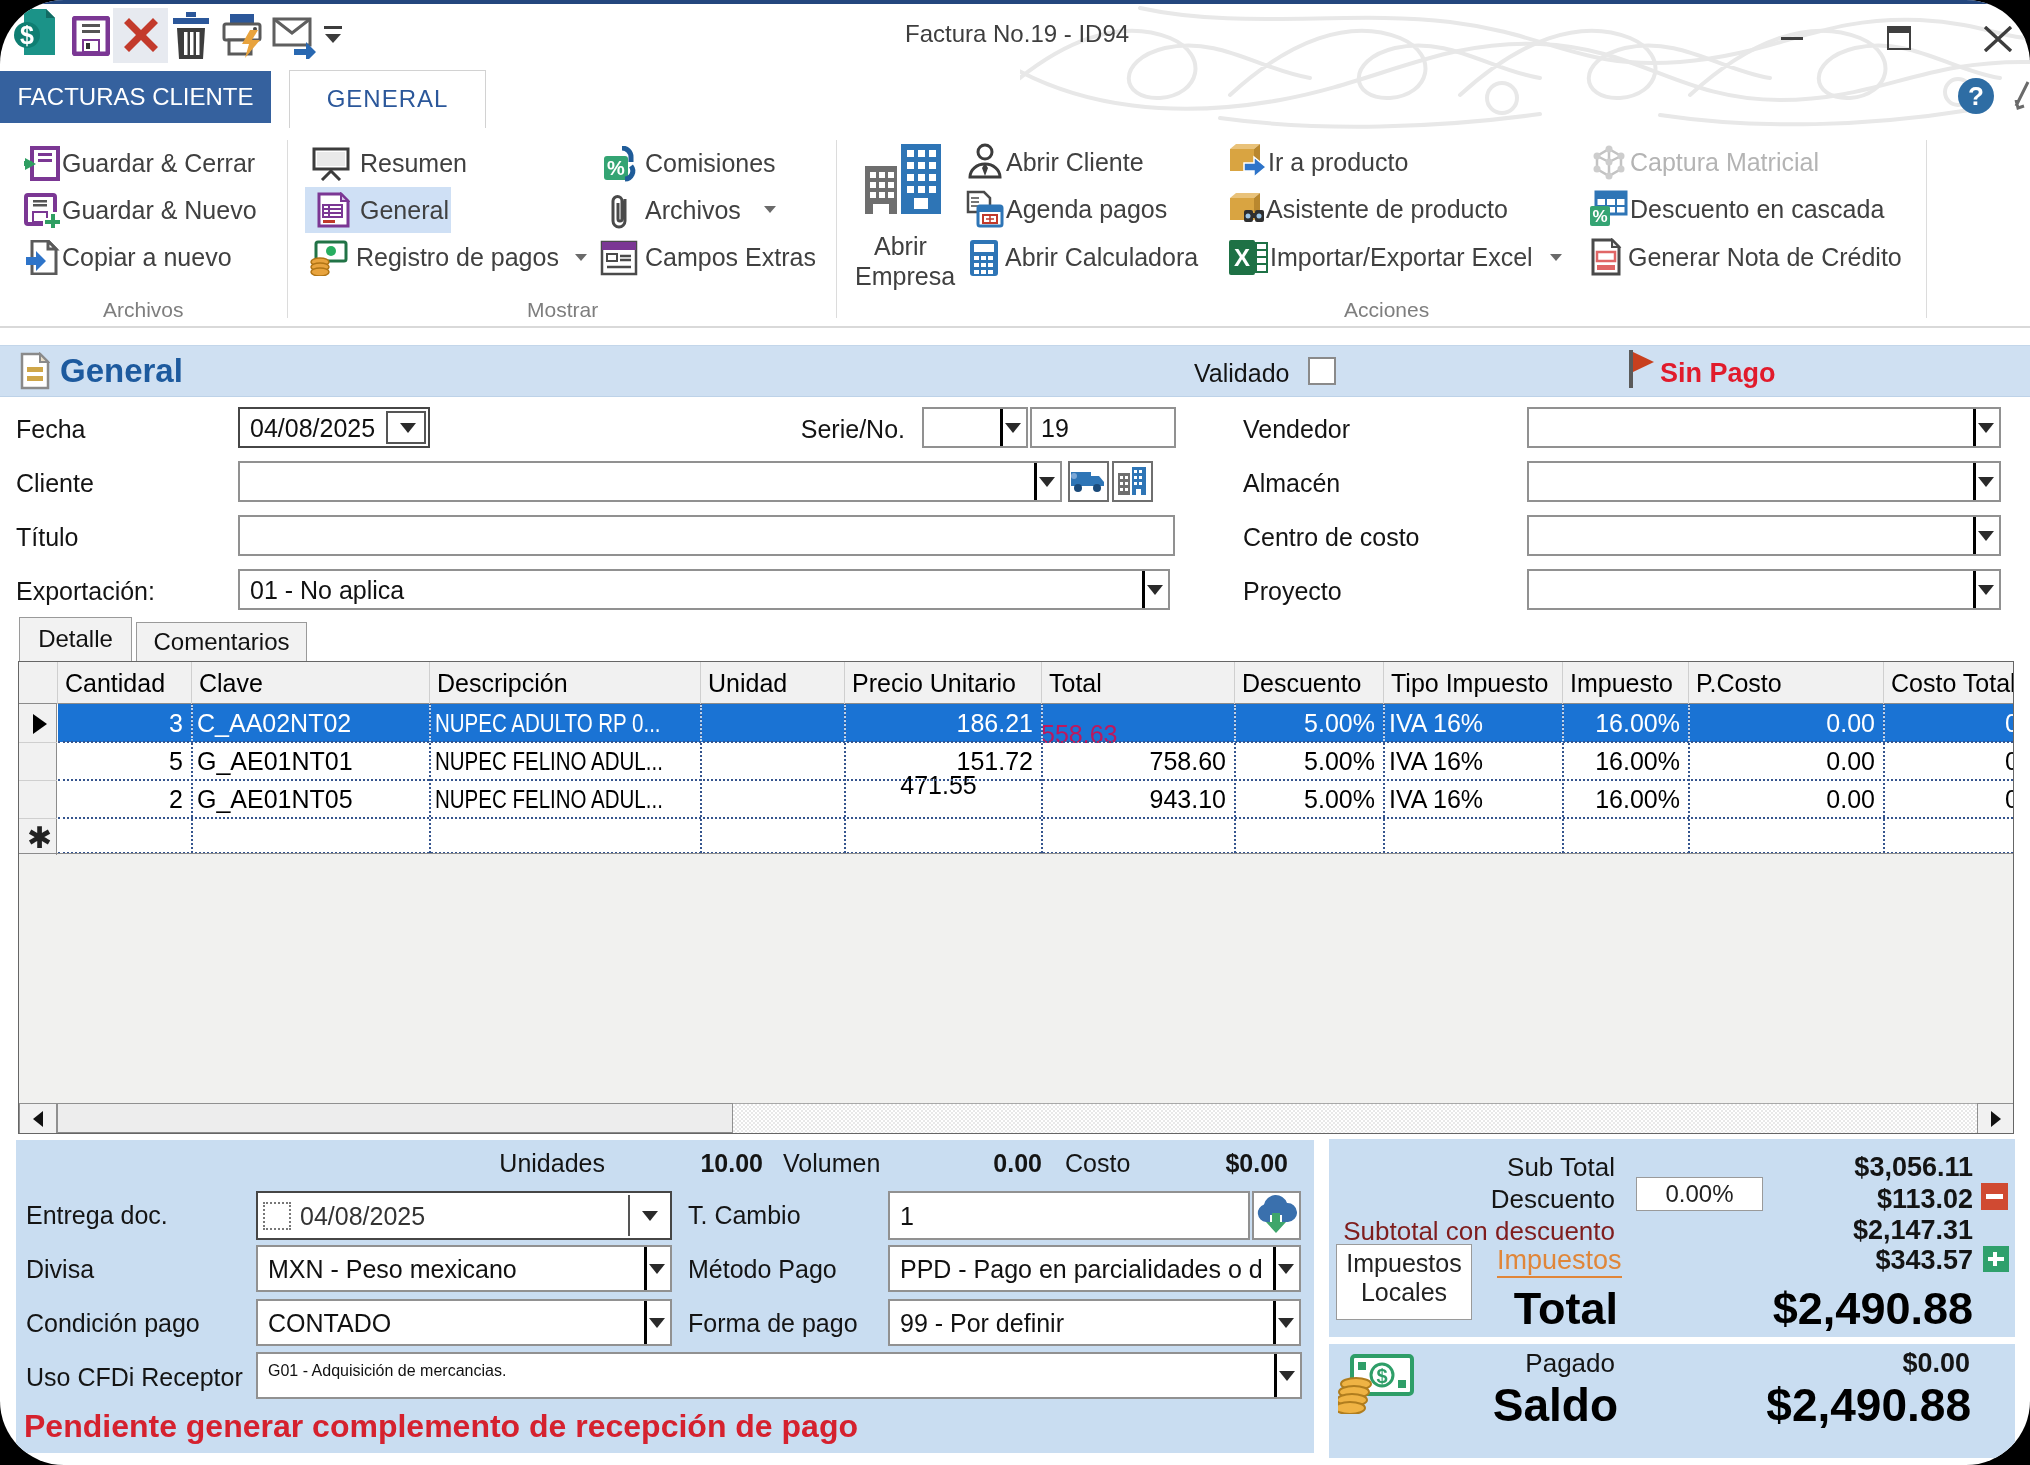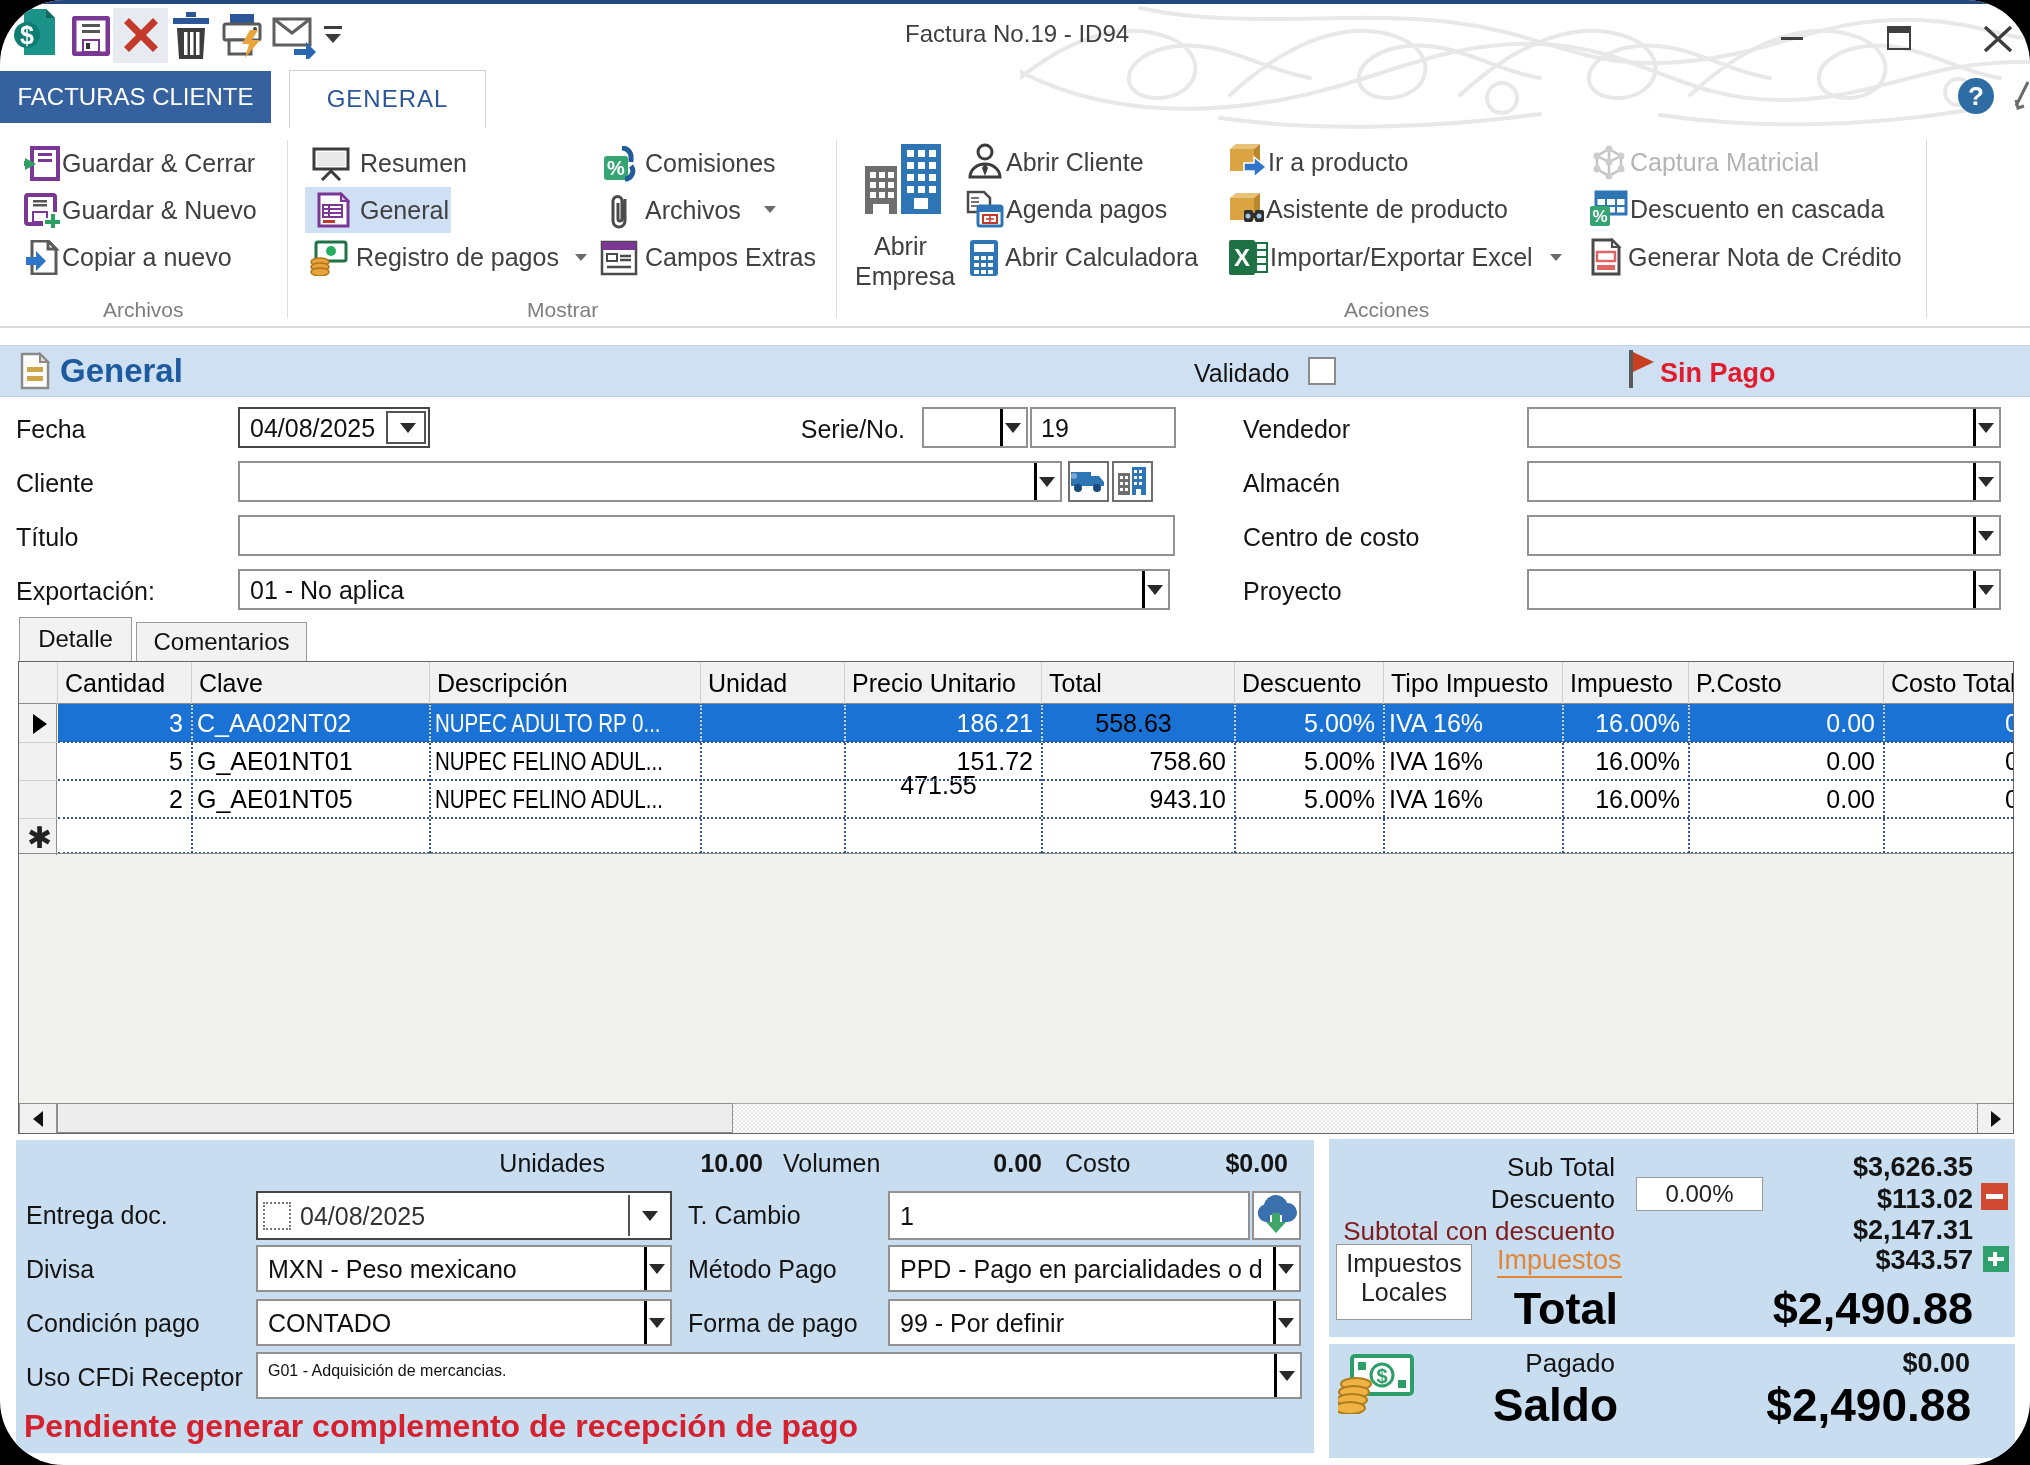--- a/index.html
+++ b/index.html
@@ -427,21 +427,21 @@
 <div class="abs" style="left:1669px;top:0;width:1px;height:42px;background:#cfcfcf"></div>
 <div class="gtxt" style="left:1677px;top:2px;">P.Costo</div>
 <div class="abs" style="left:1864px;top:0;width:1px;height:42px;background:#cfcfcf"></div>
 <div class="gtxt" style="left:1872px;top:2px;">Costo Total</div>
 <div class="abs" style="left:0;top:42px;width:38px;height:151px;background:#f1f1f1;border-right:1px solid #8c8c8c"></div>
 <div class="abs" style="left:39px;top:42px;width:1955px;height:38px;background:#1a73d4"></div>
 <div class="gtxt" style="left:38px;top:42px;width:126px;text-align:right;color:#fff">3</div>
 <div class="gtxt" style="left:178px;top:42px;color:#fff">C_AA02NT02</div>
 <div class="gtxt" style="left:416px;top:42px;width:320px;transform:scaleX(0.82);transform-origin:0 50%;color:#fff">NUPEC ADULTO RP 0...</div>
 <div class="gtxt" style="left:825px;top:42px;width:189px;text-align:right;color:#fff">186.21</div>
-<div class="gtxt" style="left:1022px;top:42px;width:185px;text-align:center;color:#000000">558.63</div>
+<div class="gtxt" style="left:1022px;top:53px;width:185px;text-align:left;color:#be185d">558.63</div>
 <div class="gtxt" style="left:1215px;top:42px;width:141px;text-align:right;color:#fff">5.00%</div>
 <div class="gtxt" style="left:1370px;top:42px;color:#fff">IVA 16%</div>
 <div class="gtxt" style="left:1543px;top:42px;width:118px;text-align:right;color:#fff">16.00%</div>
 <div class="gtxt" style="left:1669px;top:42px;width:187px;text-align:right;color:#fff">0.00</div>
 <div class="gtxt" style="left:1986px;top:42px;color:#fff">0.00</div>
 <div class="gtxt" style="left:38px;top:80px;width:126px;text-align:right;color:#000">5</div>
 <div class="gtxt" style="left:178px;top:80px;color:#000">G_AE01NT01</div>
 <div class="gtxt" style="left:416px;top:80px;width:320px;transform:scaleX(0.82);transform-origin:0 50%;color:#000">NUPEC FELINO ADUL...</div>
 <div class="gtxt" style="left:825px;top:80px;width:189px;text-align:right;color:#000">151.72</div>
 <div class="gtxt" style="left:1022px;top:80px;width:185px;text-align:right;color:#000">758.60</div>
@@ -562,21 +562,21 @@
 <div class="lbl" style="left:26px;top:1363px;text-align:right;">Uso CFDi Receptor</div>
 <div class="fld" style="left:256px;top:1352px;width:1046px;height:47px;">
 <div style="position:absolute;left:10px;top:8px;font-size:16px;color:#111">G01 - Adquisición de mercancias.</div>
 <div class="arrbox"></div>
       <div class="tri" style="right:5px;top:17px;"></div>
 </div>
 <div class="abs" style="left:24px;top:1408px;font-size:32px;font-weight:bold;color:#d5212e;">Pendiente generar complemento de recepción de pago</div>
 
 <div class="abs" style="left:1329px;top:1139px;width:686px;height:198px;background:#c9ddf1"></div>
 <div class="abs" style="left:1400px;top:1152px;width:215px;font-size:26px;color:#141414;text-align:right">Sub Total</div>
-<div class="abs" style="left:1750px;top:1152px;width:223px;font-size:27px;font-weight:bold;color:#141414;text-align:right">$3,626.35</div>
+<div class="abs" style="left:1750px;top:1152px;width:223px;font-size:27px;font-weight:bold;color:#141414;text-align:right">$3,056.11</div>
 <div class="abs" style="left:1400px;top:1184px;width:215px;font-size:26px;color:#141414;text-align:right">Descuento</div>
 <div class="abs" style="left:1636px;top:1177px;width:127px;height:34px;background:#fff;border:1px solid #9a9a9a;font-size:24px;text-align:center;line-height:32px;color:#222">0.00%</div>
 <div class="abs" style="left:1750px;top:1184px;width:223px;font-size:27px;font-weight:bold;color:#141414;text-align:right">$113.02</div>
 <div class="abs" style="left:1981px;top:1183px;width:27px;height:27px;background:#d04a32;"></div>
 <div class="abs" style="left:1986px;top:1194px;width:17px;height:5px;background:#fff"></div>
 <div class="abs" style="left:1315px;top:1216px;width:300px;font-size:26px;color:#7f1d1d;text-align:right;white-space:nowrap">Subtotal con descuento</div>
 <div class="abs" style="left:1750px;top:1215px;width:223px;font-size:27px;font-weight:bold;color:#141414;text-align:right">$2,147.31</div>
 <div class="abs" style="left:1336px;top:1244px;width:136px;height:76px;background:#fff;border:1px solid #9a9a9a;font-size:25px;color:#222;text-align:center;padding-top:4px;">Impuestos<br>Locales</div>
 <div class="abs" style="left:1497px;top:1245px;font-size:27px;color:#e08639;border-bottom:2px solid #e08639;">Impuestos</div>
 <div class="abs" style="left:1750px;top:1245px;width:223px;font-size:27px;font-weight:bold;color:#141414;text-align:right">$343.57</div>

